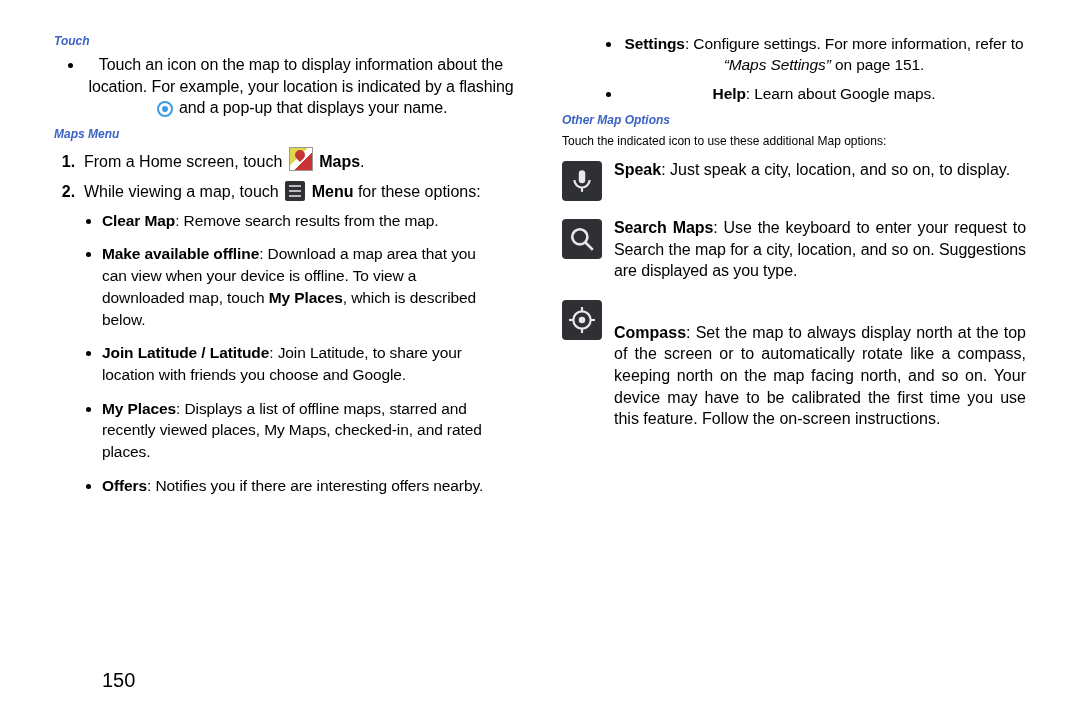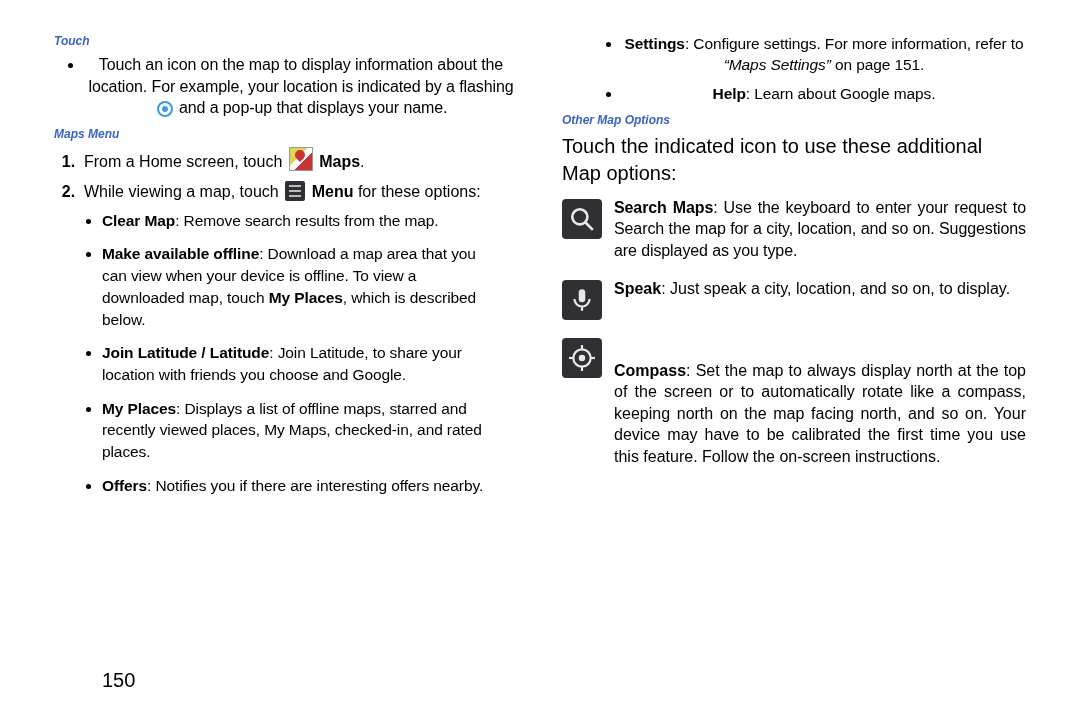--- a/index.html
+++ b/index.html
@@ -26,21 +26,21 @@
   .col-right { padding-left: 22px; }
 
   .h3 {
     color: #3b63c4;
     font-style: italic;
     font-weight: 700;
     font-size: 12px;
     margin: 4px 0 6px 0;
   }
 
-  p { margin: 2px 0 6px 0; line-height: 1.35; font-size: 20px; }
+  p { margin: 2px 0 6px 0; line-height: 1.35; font-size: 12px; }
 
   ul.bullets {
     list-style: disc;
     margin: 0 0 6px 0;
     padding-left: 30px;
   }
   ul.bullets > li {
     font-size: 16px;
     line-height: 1.35;
     margin: 4px 0 8px 0;
@@ -226,40 +226,40 @@
       <li>
         <span class="bold">Help</span><span>: Learn about Google maps.</span>
       </li>
     </ul>
 
     <div class="h3">Other Map Options</div>
     <p>Touch the indicated icon to use these additional Map options:</p>
 
     <div class="icon-row">
       <div class="icon-box ico-box">
-        <svg viewBox="0 0 24 24" fill="none" stroke="#e8e8e8" stroke-width="2.4">
-            <circle cx="10" cy="10" r="7"></circle>
-            <line x1="15" y1="15" x2="22" y2="22"></line>
-          </svg>
-      </div>
-      <div class="icon-text narrow" style="text-align:justify;">
-        <span class="bold">Search Maps</span><span>: Use the keyboard to enter your request to Search the map for a city, location, and so on. Suggestions are displayed as you type.</span>
-      </div>
-    </div>
-
-    <div class="icon-row">
-      <div class="icon-box ico-box">
         <svg viewBox="0 0 24 24" fill="#e8e8e8">
             <rect x="9" y="2" width="6" height="12" rx="3"></rect>
             <path d="M5 11a7 7 0 0 0 14 0" fill="none" stroke="#e8e8e8" stroke-width="2"></path>
             <line x1="12" y1="18" x2="12" y2="22" stroke="#e8e8e8" stroke-width="2"></line>
           </svg>
       </div>
       <div class="icon-text">
         <span class="bold">Speak</span><span>: Just speak a city, location, and so on, to display.</span>
+      </div>
+    </div>
+
+    <div class="icon-row">
+      <div class="icon-box ico-box">
+        <svg viewBox="0 0 24 24" fill="none" stroke="#e8e8e8" stroke-width="2.4">
+            <circle cx="10" cy="10" r="7"></circle>
+            <line x1="15" y1="15" x2="22" y2="22"></line>
+          </svg>
+      </div>
+      <div class="icon-text narrow" style="text-align:justify;">
+        <span class="bold">Search Maps</span><span>: Use the keyboard to enter your request to Search the map for a city, location, and so on. Suggestions are displayed as you type.</span>
       </div>
     </div>
 
     <div class="icon-row">
       <div class="icon-box ico-box">
         <svg viewBox="0 0 24 24" fill="none" stroke="#e8e8e8" stroke-width="2">
             <circle cx="12" cy="12" r="8"></circle>
             <line x1="12" y1="0" x2="12" y2="4"></line>
             <line x1="12" y1="20" x2="12" y2="24"></line>
             <line x1="0" y1="12" x2="4" y2="12"></line>

